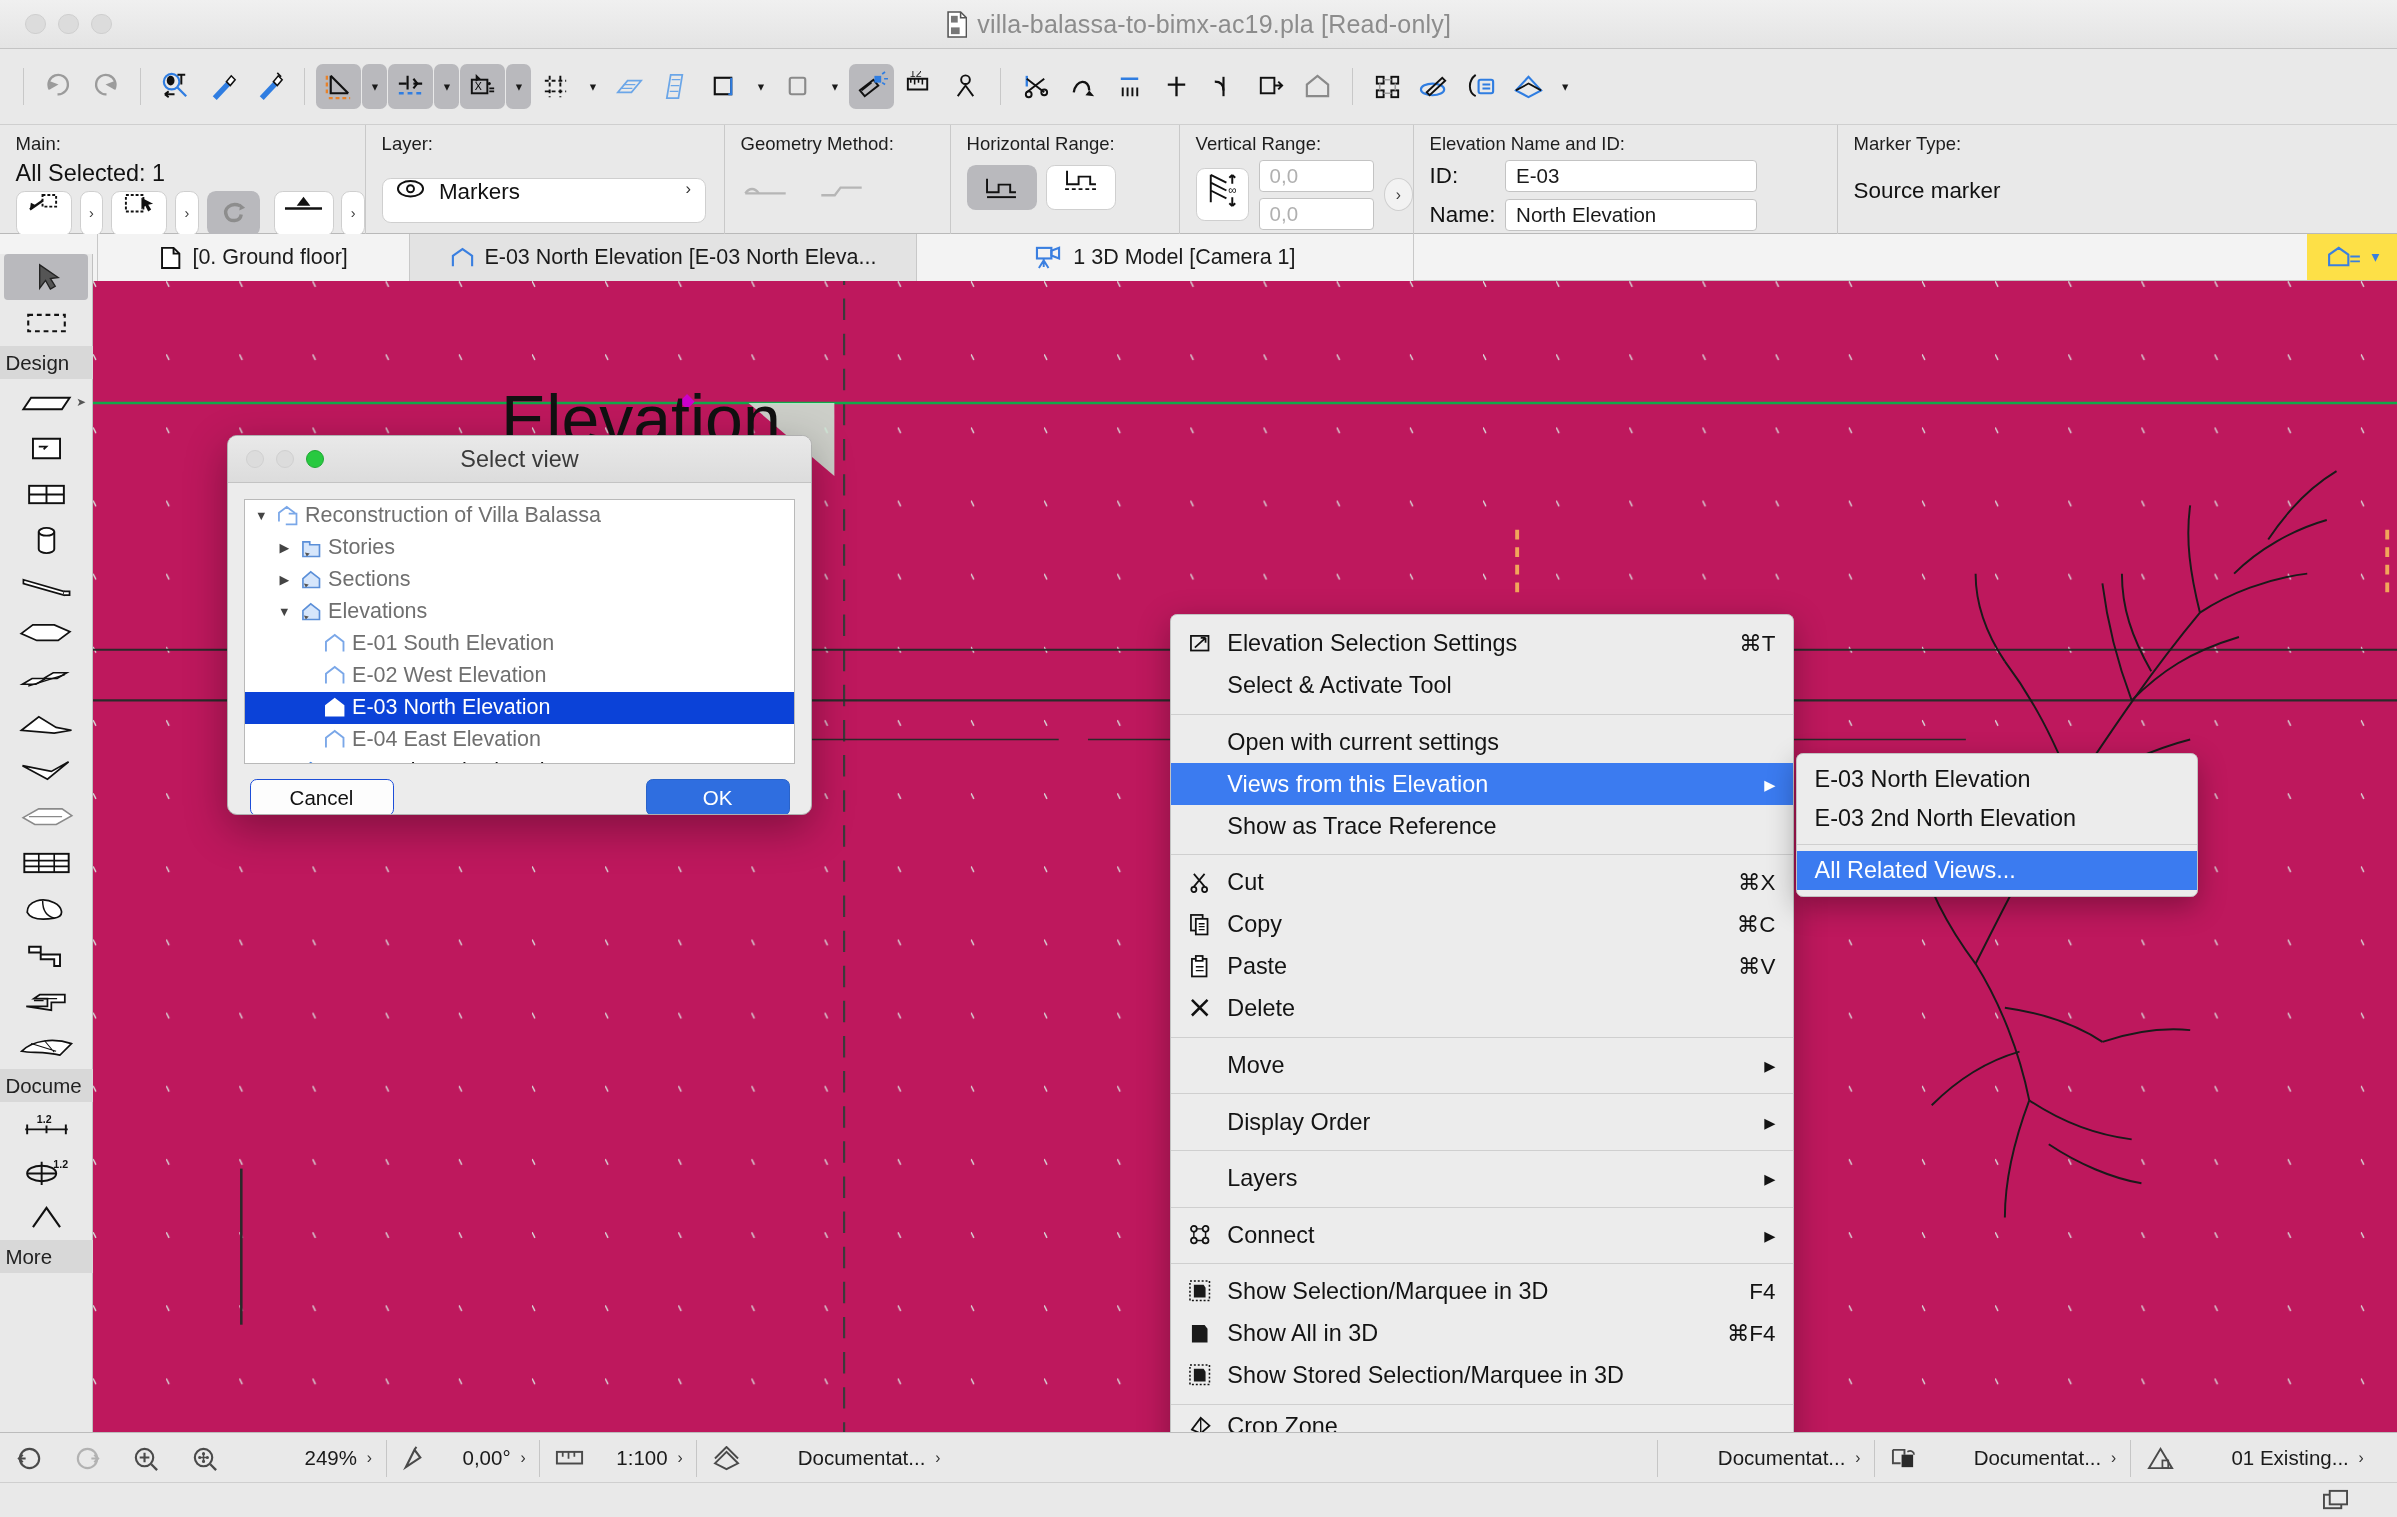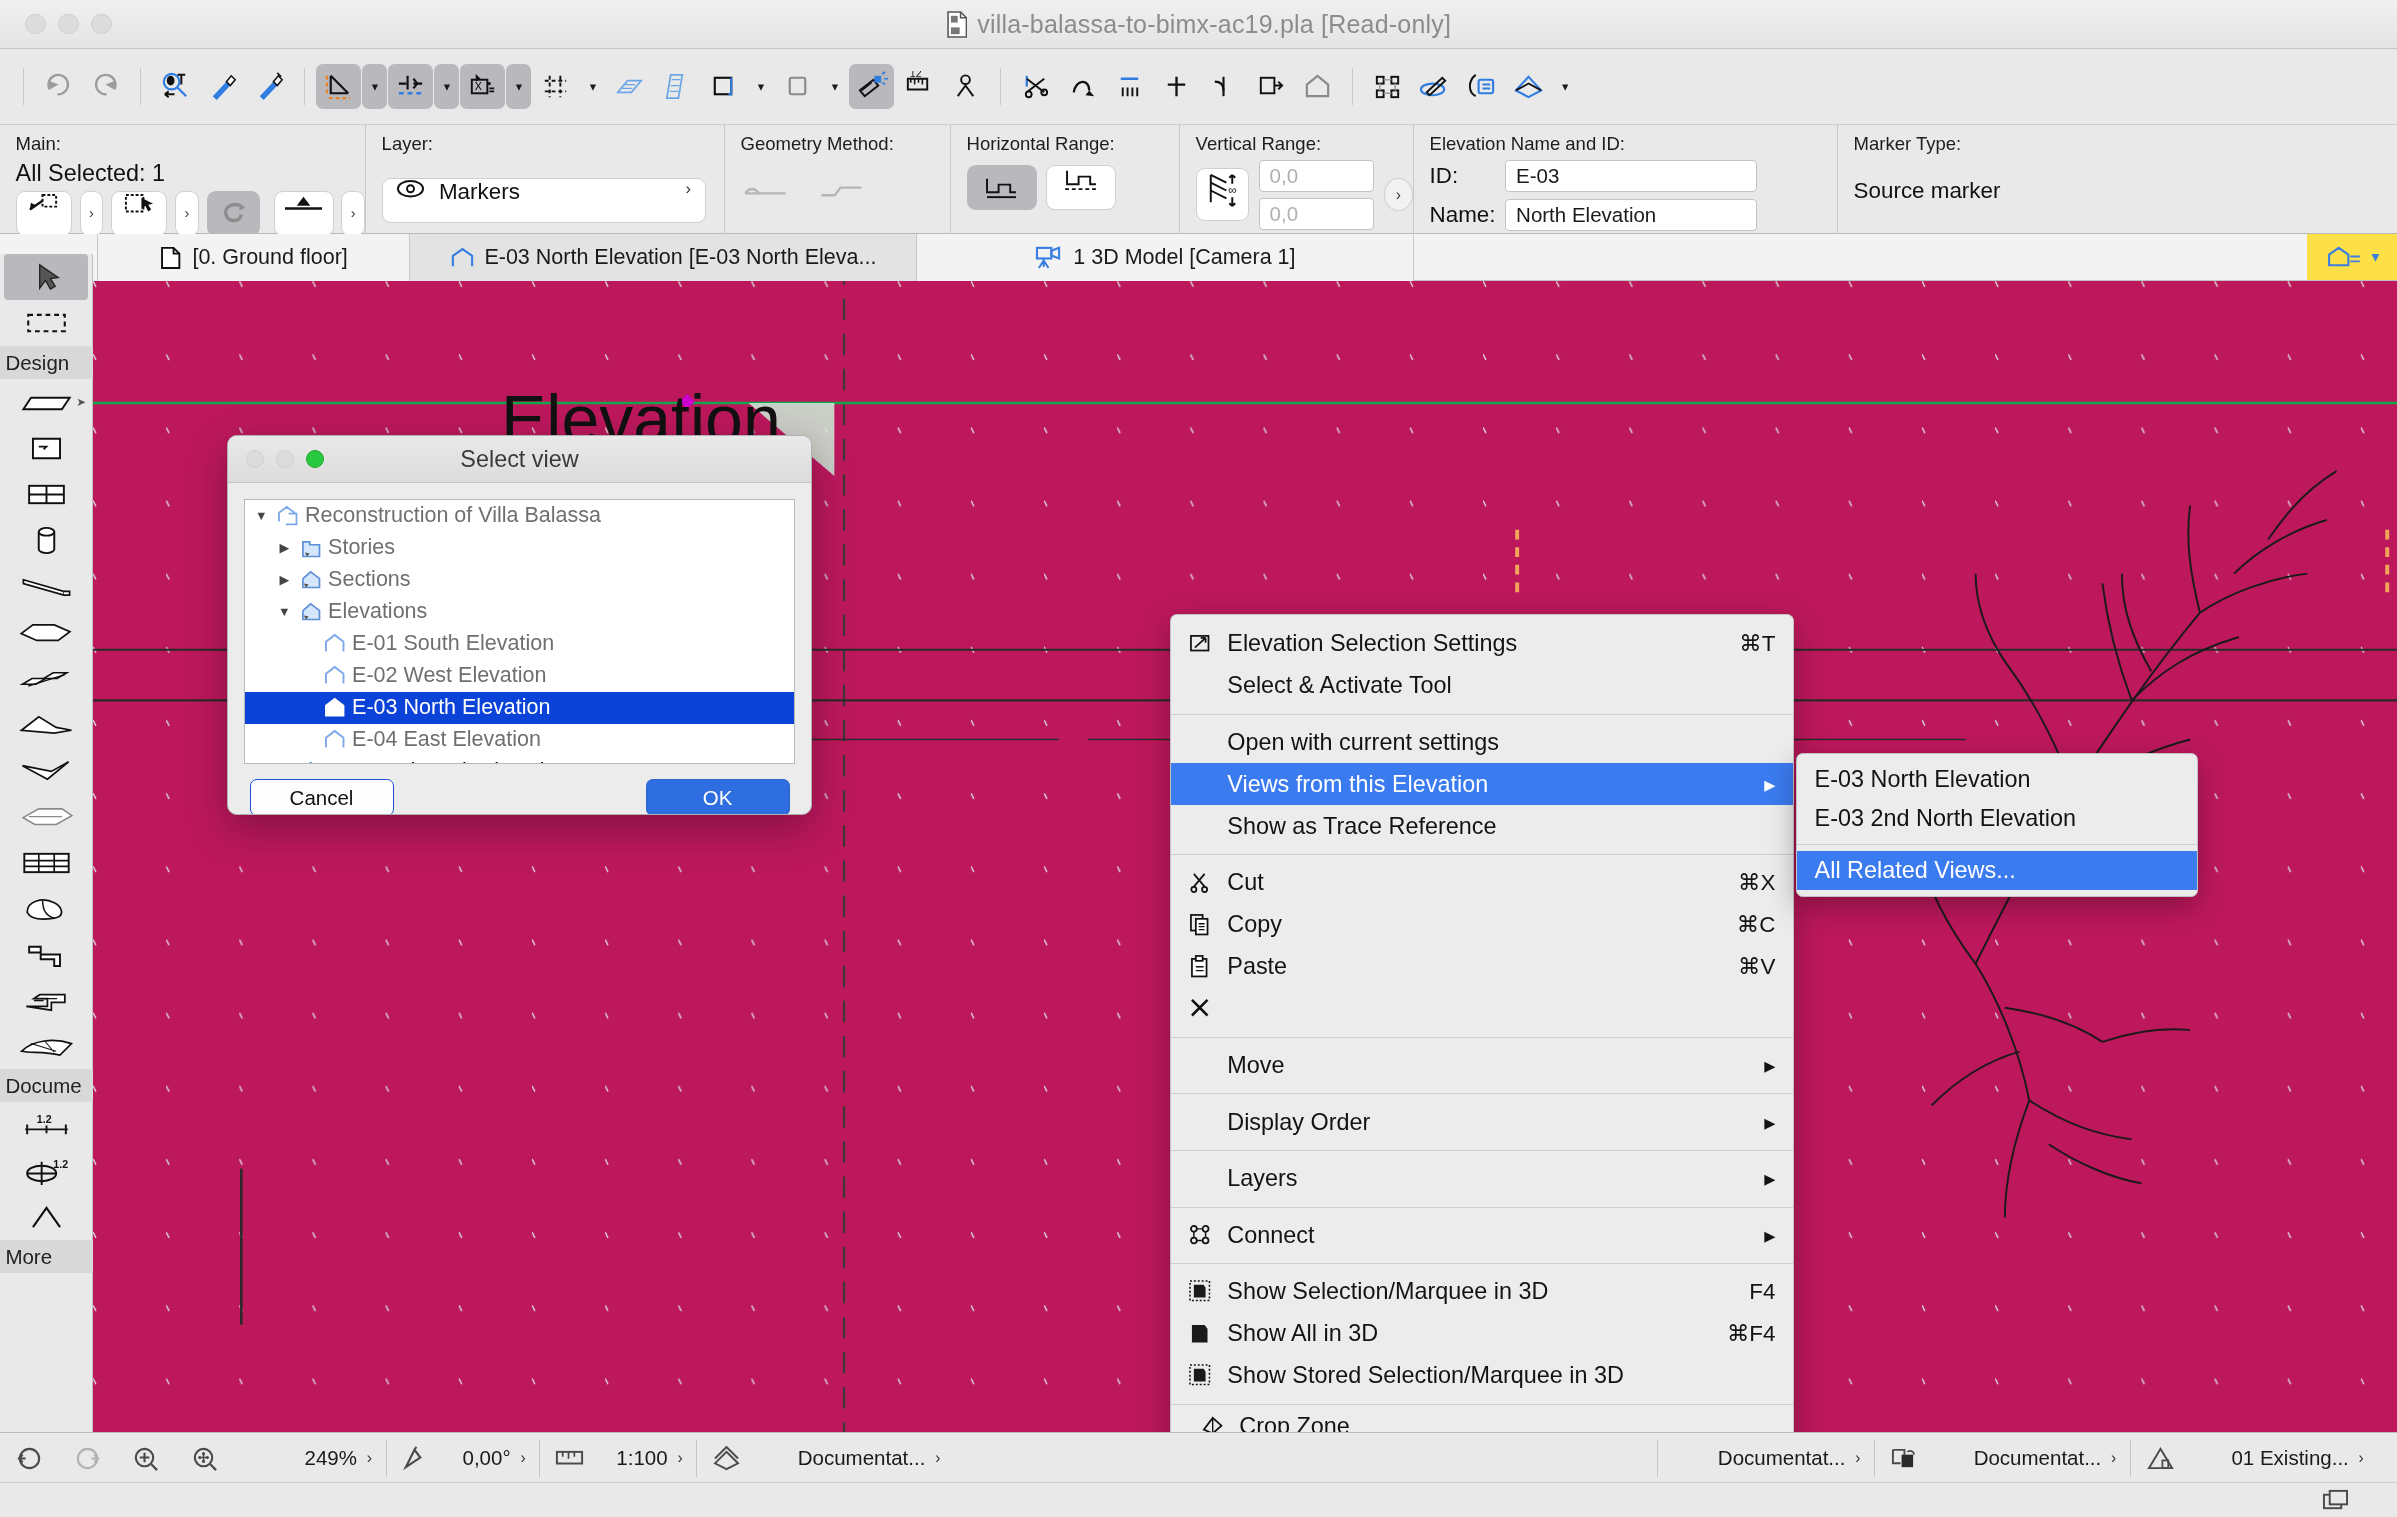--- a/index.html
+++ b/index.html
@@ -965,20 +965,21 @@
         </span>
         <span class="mi-lbl">Paste</span>
         <span class="mi-key">⌘V</span>
       </div>
       <div class="mi">
         <span class="mi-ico">
           <svg width="23.4" height="23.4" viewBox="0 0 24 24">
             <path d="M3 3 L19 19 M19 3 L3 19" stroke="#111" stroke-width="2.6"></path>
           </svg>
         </span>
+        <span class="mi-lbl">Delete</span>
       </div>
       <div class="mi-sep"></div>
       <div class="mi">
         <span class="mi-ico"></span>
         <span class="mi-lbl">Move</span>
         <span class="mi-arrow">▶</span>
       </div>
       <div class="mi-sep"></div>
       <div class="mi">
         <span class="mi-ico"></span>
@@ -1028,21 +1029,21 @@
       <div class="mi">
         <span class="mi-ico">
           <svg width="23.4" height="23.4" viewBox="0 0 24 24">
             <rect x="1" y="1" width="20" height="20" fill="none" stroke="#111" stroke-width="1.6" stroke-dasharray="2 2"></rect>
             <path d="M5 5 h10 l2 3 v10 H5 z" fill="#1a1a1a"></path>
           </svg>
         </span>
         <span class="mi-lbl">Show Stored Selection/Marquee in 3D</span>
       </div>
       <div class="mi-sep"></div>
-      <div class="mi" style="height: 29px; overflow: hidden; margin-left: 12px;">
+      <div class="mi" style="height: 29px; overflow: hidden;">
         <span class="mi-ico">
           <svg width="23.4" height="23.4" viewBox="0 0 24 24">
             <path d="M3 16 L12 4 L21 12 L12 20 z" fill="none" stroke="#111" stroke-width="1.8"></path>
             <path d="M12 4 L12 20" stroke="#111" stroke-width="1.4"></path>
           </svg>
         </span>
         <span class="mi-lbl">Crop Zone</span>
       </div>
       <div class="mi-scroll">▼</div>
     </div>

